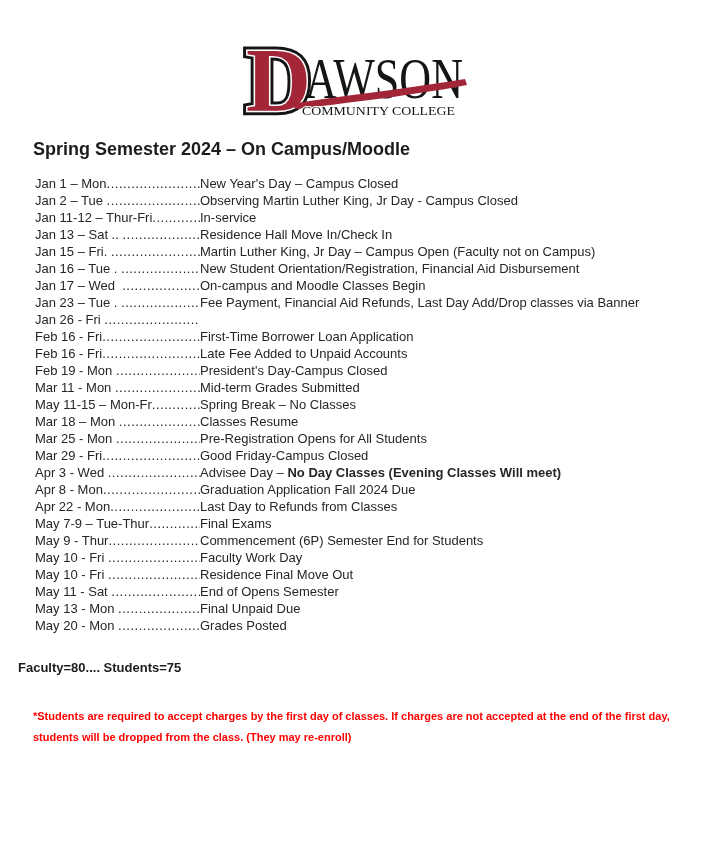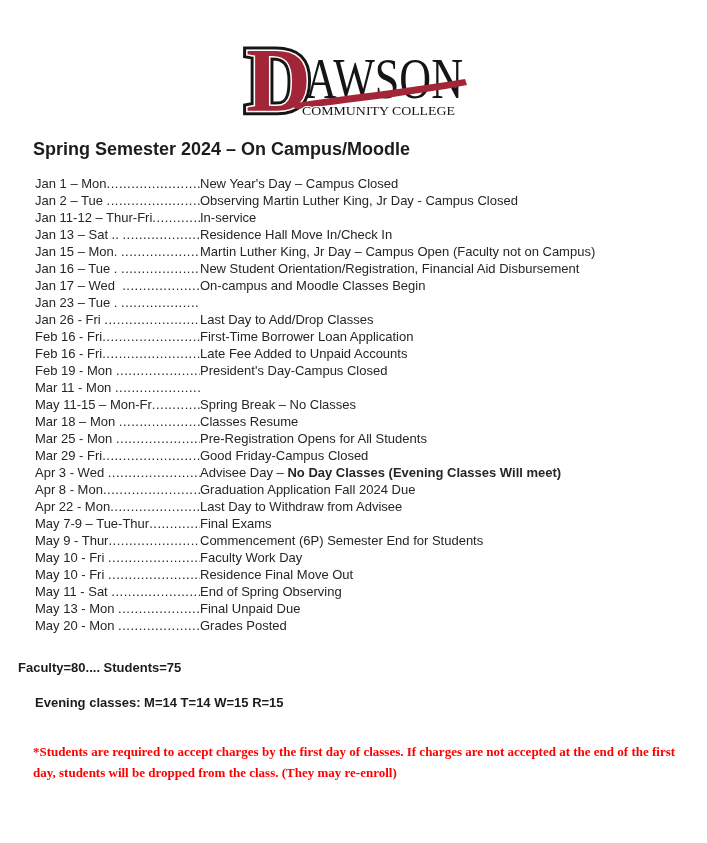--- a/index.html
+++ b/index.html
@@ -28,21 +28,21 @@
   .datetext{white-space:pre;flex:0 0 auto;}
   .dots{flex:1 1 auto;overflow:hidden;white-space:nowrap;letter-spacing:0.5px;}
   .event{white-space:pre;}
   .event b{font-weight:bold;text-align:right;}
 
   
   .counts{margin:25px 0 0 18px;font-size:13px;font-weight:bold;line-height:17px;color:#1c1c1c;white-space:pre;}
   .evening{margin:18px 0 0 35px;font-size:13px;font-weight:bold;line-height:17px;color:#1c1c1c;white-space:pre;}
   .notice{
     margin:30px 0 0 33px;max-width:652px;
-    font-size:13px;font-weight:bold;line-height:21px;font-family:Liberation Serif, serif;
+    font-size:11px;font-weight:bold;line-height:21px;
   }
 </style>
 </head>
 <body>
 
 <div class="page">
 
   <div class="logo-wrap">
     <svg class="logo-svg" width="235" height="85" viewBox="0 0 235 85" font-family="Liberation Serif, serif">
 
@@ -58,42 +58,41 @@
     </svg>
   </div>
 
   <h1 class="title">Spring Semester 2024 – On Campus/Moodle</h1>
 
   <div class="schedule" id="schedule">
       <div class="row"><span class="datecell"><span class="datetext">Jan 1 – Mon</span><span class="dots">........................................................</span></span><span class="event"><span>New Year's Day – Campus Closed</span></span></div>
       <div class="row"><span class="datecell"><span class="datetext">Jan 2 – Tue </span><span class="dots">........................................................</span></span><span class="event"><span>Observing Martin Luther King, Jr Day - Campus Closed</span></span></div>
       <div class="row"><span class="datecell"><span class="datetext">Jan 11-12 – Thur-Fri</span><span class="dots">........................................................</span></span><span class="event"><span>In-service</span></span></div>
       <div class="row"><span class="datecell"><span class="datetext">Jan 13 – Sat .. </span><span class="dots">........................................................</span></span><span class="event"><span>Residence Hall Move In/Check In</span></span></div>
-      <div class="row"><span class="datecell"><span class="datetext">Jan 15 – Mon. </span><span class="dots">........................................................</span></span><span class="event"><span>Martin Luther King, Jr Day – Campus Open (Faculty not on Campus)</span></span></div>
+      <div class="row"><span class="datecell"><span class="datetext">Jan 15 – Fri. </span><span class="dots">........................................................</span></span><span class="event"><span>Martin Luther King, Jr Day – Campus Open (Faculty not on Campus)</span></span></div>
       <div class="row"><span class="datecell"><span class="datetext">Jan 16 – Tue . </span><span class="dots">........................................................</span></span><span class="event"><span>New Student Orientation/Registration, Financial Aid Disbursement</span></span></div>
       <div class="row"><span class="datecell"><span class="datetext">Jan 17 – Wed  </span><span class="dots">........................................................</span></span><span class="event"><span>On-campus and Moodle Classes Begin</span></span></div>
-      <div class="row"><span class="datecell"><span class="datetext">Jan 23 – Tue . </span><span class="dots">........................................................</span></span></div>
-      <div class="row"><span class="datecell"><span class="datetext">Jan 26 - Fri </span><span class="dots">........................................................</span></span><span class="event"><span>Last Day to Add/Drop Classes</span></span></div>
+      <div class="row"><span class="datecell"><span class="datetext">Jan 23 – Tue . </span><span class="dots">........................................................</span></span><span class="event"><span>Fee Payment, Financial Aid Refunds, Last Day Add/Drop classes via Banner</span></span></div>
+      <div class="row"><span class="datecell"><span class="datetext">Jan 26 - Fri </span><span class="dots">........................................................</span></span></div>
       <div class="row"><span class="datecell"><span class="datetext">Feb 16 - Fri</span><span class="dots">........................................................</span></span><span class="event"><span>First-Time Borrower Loan Application</span></span></div>
       <div class="row"><span class="datecell"><span class="datetext">Feb 16 - Fri</span><span class="dots">........................................................</span></span><span class="event"><span>Late Fee Added to Unpaid Accounts</span></span></div>
       <div class="row"><span class="datecell"><span class="datetext">Feb 19 - Mon </span><span class="dots">........................................................</span></span><span class="event"><span>President's Day-Campus Closed</span></span></div>
-      <div class="row"><span class="datecell"><span class="datetext">Mar 11 - Mon </span><span class="dots">........................................................</span></span></div>
+      <div class="row"><span class="datecell"><span class="datetext">Mar 11 - Mon </span><span class="dots">........................................................</span></span><span class="event"><span>Mid-term Grades Submitted</span></span></div>
       <div class="row"><span class="datecell"><span class="datetext">May 11-15 – Mon-Fr</span><span class="dots">........................................................</span></span><span class="event"><span>Spring Break – No Classes</span></span></div>
       <div class="row"><span class="datecell"><span class="datetext">Mar 18 – Mon </span><span class="dots">........................................................</span></span><span class="event"><span>Classes Resume</span></span></div>
       <div class="row"><span class="datecell"><span class="datetext">Mar 25 - Mon </span><span class="dots">........................................................</span></span><span class="event"><span>Pre-Registration Opens for All Students</span></span></div>
       <div class="row"><span class="datecell"><span class="datetext">Mar 29 - Fri</span><span class="dots">........................................................</span></span><span class="event"><span>Good Friday-Campus Closed</span></span></div>
       <div class="row"><span class="datecell"><span class="datetext">Apr 3 - Wed </span><span class="dots">........................................................</span></span><span class="event"><span>Advisee Day – </span><b>No Day Classes (Evening Classes Will meet)</b></span></div>
       <div class="row"><span class="datecell"><span class="datetext">Apr 8 - Mon</span><span class="dots">........................................................</span></span><span class="event"><span>Graduation Application Fall 2024 Due</span></span></div>
-      <div class="row"><span class="datecell"><span class="datetext">Apr 22 - Mon</span><span class="dots">........................................................</span></span><span class="event"><span>Last Day to Withdraw from Advisee</span></span></div>
+      <div class="row"><span class="datecell"><span class="datetext">Apr 22 - Mon</span><span class="dots">........................................................</span></span><span class="event"><span>Last Day to Refunds from Classes</span></span></div>
       <div class="row"><span class="datecell"><span class="datetext">May 7-9 – Tue-Thur</span><span class="dots">........................................................</span></span><span class="event"><span>Final Exams</span></span></div>
       <div class="row"><span class="datecell"><span class="datetext">May 9 - Thur</span><span class="dots">........................................................</span></span><span class="event"><span>Commencement (6P) Semester End for Students</span></span></div>
       <div class="row"><span class="datecell"><span class="datetext">May 10 - Fri </span><span class="dots">........................................................</span></span><span class="event"><span>Faculty Work Day</span></span></div>
       <div class="row"><span class="datecell"><span class="datetext">May 10 - Fri </span><span class="dots">........................................................</span></span><span class="event"><span>Residence Final Move Out</span></span></div>
-      <div class="row"><span class="datecell"><span class="datetext">May 11 - Sat </span><span class="dots">........................................................</span></span><span class="event"><span>End of Spring Observing</span></span></div>
+      <div class="row"><span class="datecell"><span class="datetext">May 11 - Sat </span><span class="dots">........................................................</span></span><span class="event"><span>End of Opens Semester</span></span></div>
       <div class="row"><span class="datecell"><span class="datetext">May 13 - Mon </span><span class="dots">........................................................</span></span><span class="event"><span>Final Unpaid Due</span></span></div>
       <div class="row"><span class="datecell"><span class="datetext">May 20 - Mon </span><span class="dots">........................................................</span></span><span class="event"><span>Grades Posted</span></span></div>
     </div>
 
   <p class="counts">Faculty=80.... Students=75</p>
-  <p class="evening">Evening classes: M=14 T=14 W=15 R=15</p>
   <p class="notice" id="notice" style="color: rgb(255, 0, 0);">*Students are required to accept charges by the first day of classes. If charges are not accepted at the end of the first day, students will be dropped from the class. (They may re-enroll)</p>
 
 </div>
 
 </body></html>

